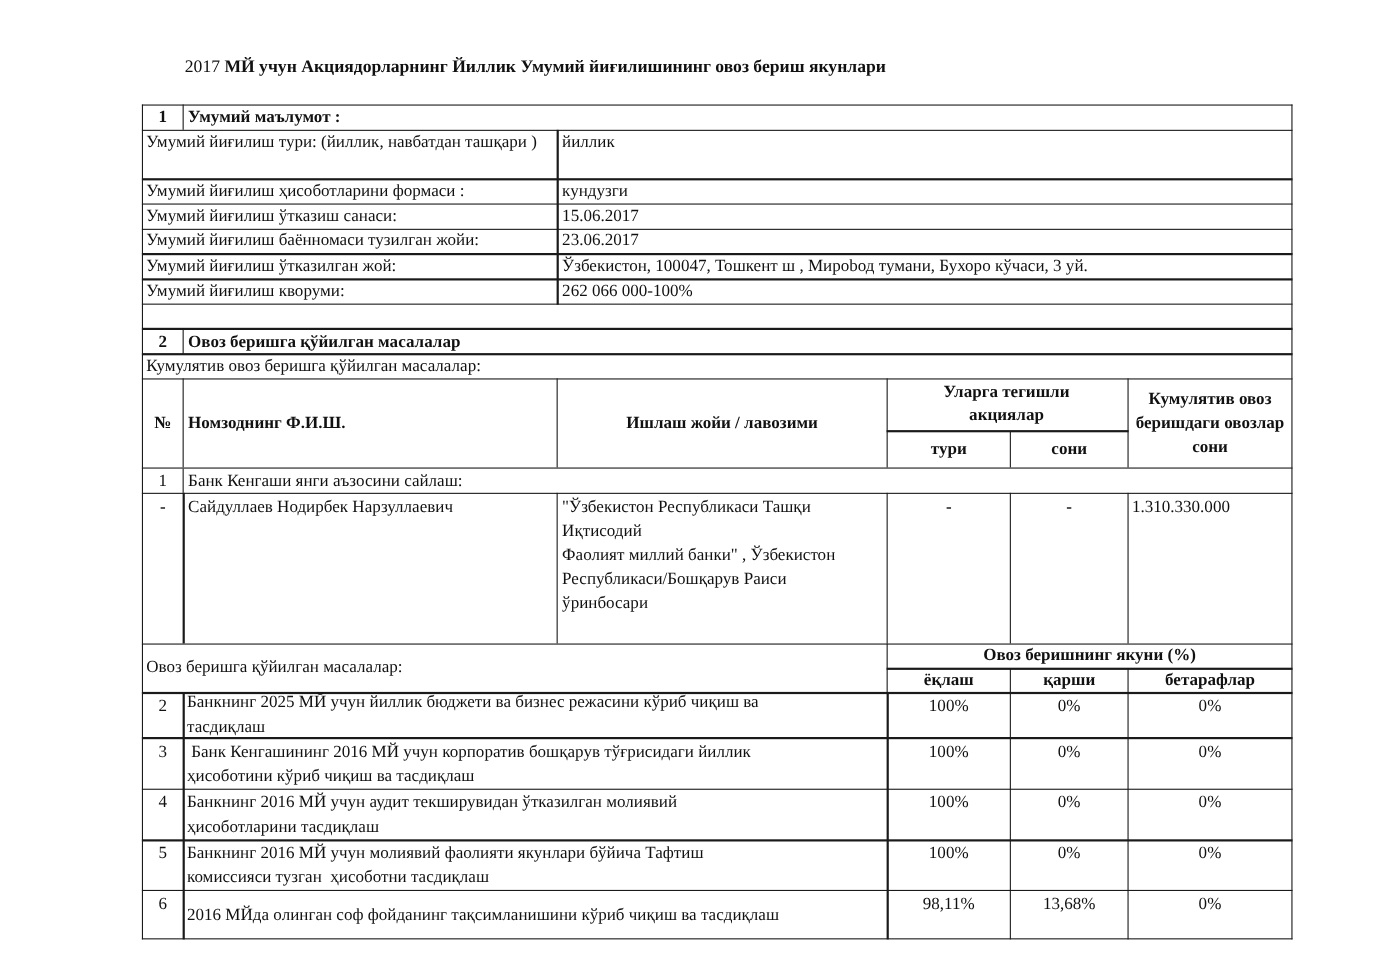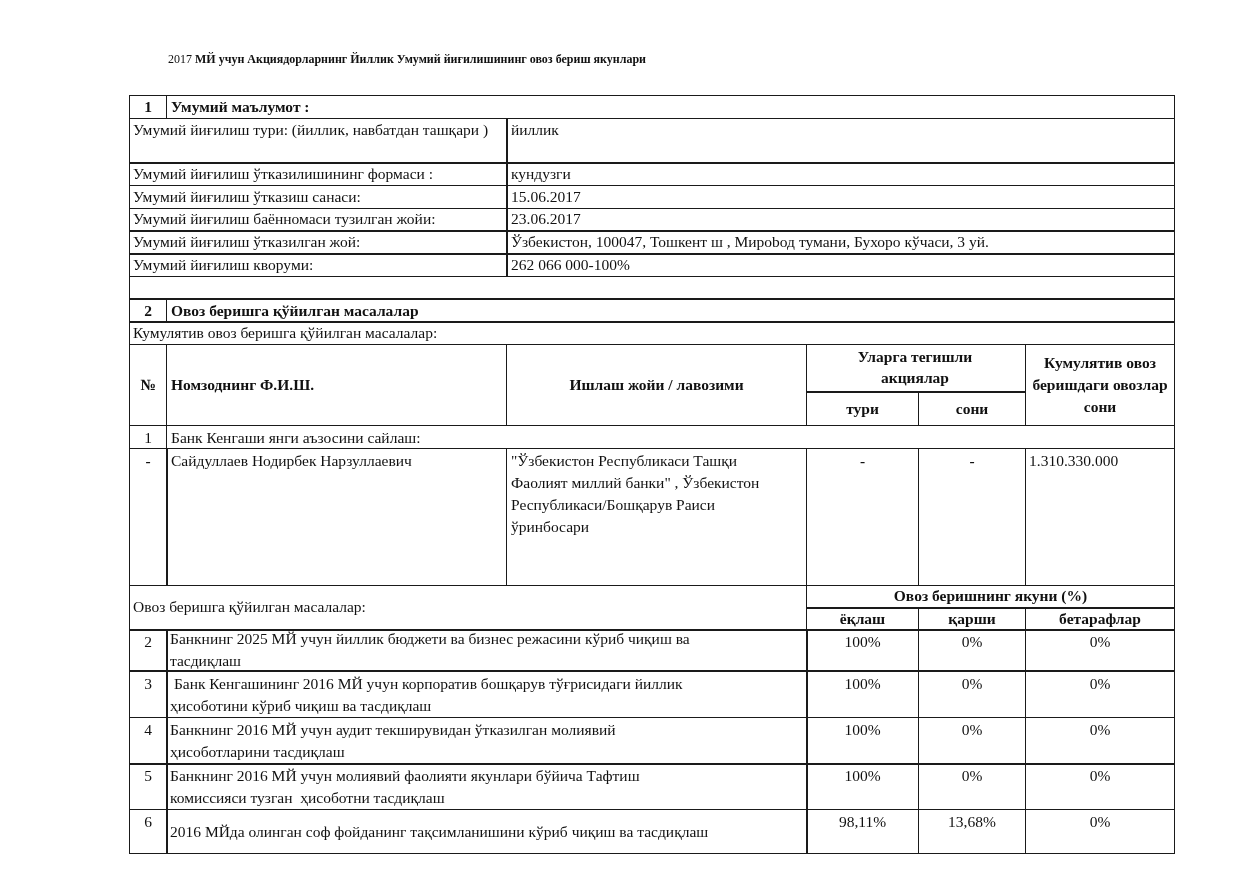--- a/index.html
+++ b/index.html
@@ -1,18 +1,18 @@
 <!DOCTYPE html>
 <html><head>
 <meta charset="utf-8">
 <style>
   html, body { margin: 0; padding: 0; background: #ffffff; }
   body { width: 1251px; height: 886px; position: relative; overflow: hidden;
          font-family: "Liberation Serif", "DejaVu Serif", serif; color: #111; font-size: 15.5px; }
-  .title { position: absolute; left: 168px; top: 52px; font-size: 12px; white-space: nowrap; }
+  .title { position: absolute; left: 168px; top: 52px; font-size: 16px; white-space: nowrap; }
   .title b { font-weight: bold; }
   .hl { position: absolute; background: #1a1a1a; height: 1px; }
   .hl.thick { height: 2px; }
   .vl { position: absolute; background: #1a1a1a; width: 1px; }
   .vl.thick { width: 2px; }
   .t { position: absolute; line-height: 22px; white-space: nowrap; }
   .t.wrap { white-space: normal; }
   .b { font-weight: bold; }
   .c { text-align: center; }
 </style>
@@ -38,21 +38,21 @@
 
   <div class="vl thick" style="left:506px;top:118px;height:159px;"></div>
 
   <div>
     <div class="t wrap" style="left:133px;top:119px;width:370px;">Умумий йиғилиш тури: (йиллик, навбатдан ташқари )</div>
     <div class="t" style="left:511px;top:119px;">йиллик</div>
   </div>
   <div class="hl thick" style="left:129px;top:162px;width:1046px;"></div>
 
   <div>
-    <div class="t" style="left:133px;top:163px;">Умумий йиғилиш ўтказилишининг формаси :</div>
+    <div class="t" style="left:133px;top:163px;">Умумий йиғилиш ҳисоботларини формаси :</div>
     <div class="t" style="left:511px;top:163px;">кундузги</div>
   </div>
   <div class="hl" style="left:129px;top:185px;width:1046px;"></div>
 
   <div>
     <div class="t" style="left:133px;top:186px;">Умумий йиғилиш ўтказиш санаси:</div>
     <div class="t" style="left:511px;top:186px;">15.06.2017</div>
   </div>
   <div class="hl" style="left:129px;top:208px;width:1046px;"></div>
 
@@ -109,20 +109,21 @@
     <div class="vl thick" style="left:166px;top:448px;height:137px;"></div>
     <div class="vl" style="left:506px;top:448px;height:137px;"></div>
     <div class="vl" style="left:806px;top:448px;height:137px;"></div>
     <div class="vl" style="left:918px;top:448px;height:137px;"></div>
     <div class="vl" style="left:1025px;top:448px;height:137px;"></div>
 
     <div class="t b c" style="left:130px;top:450px;width:36px;">-</div>
     <div class="t" style="left:171px;top:450px;">Сайдуллаев Нодирбек Нарзуллаевич</div>
     <div style="position:absolute;left:511px;top:450px;width:295px;">
       <div class="t" style="position:static;">"Ўзбекистон Республикаси Ташқи</div>
+      <div class="t" style="position:static;">Иқтисодий</div>
       <div class="t" style="position:static;">Фаолият миллий банки" , Ўзбекистон</div>
       <div class="t" style="position:static;">Республикаси/Бошқарув Раиси</div>
       <div class="t" style="position:static;">ўринбосари</div>
     </div>
     <div class="t b c" style="left:807px;top:450px;width:111px;">-</div>
     <div class="t b c" style="left:919px;top:450px;width:106px;">-</div>
     <div class="t" style="left:1029px;top:450px;">1.310.330.000</div>
   </div>
   <div class="hl" style="left:129px;top:585px;width:1046px;"></div>
 

